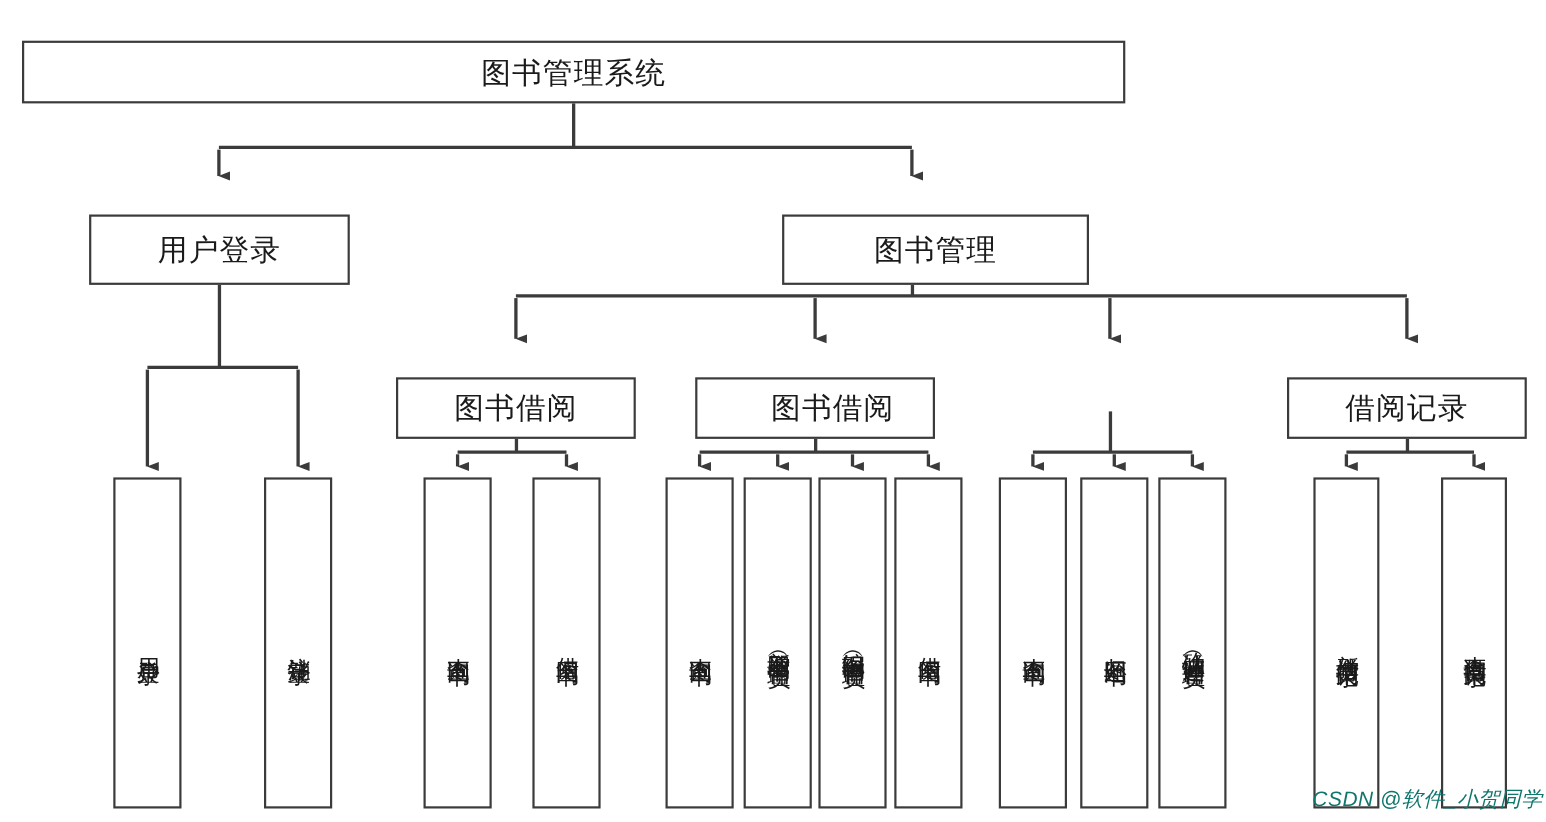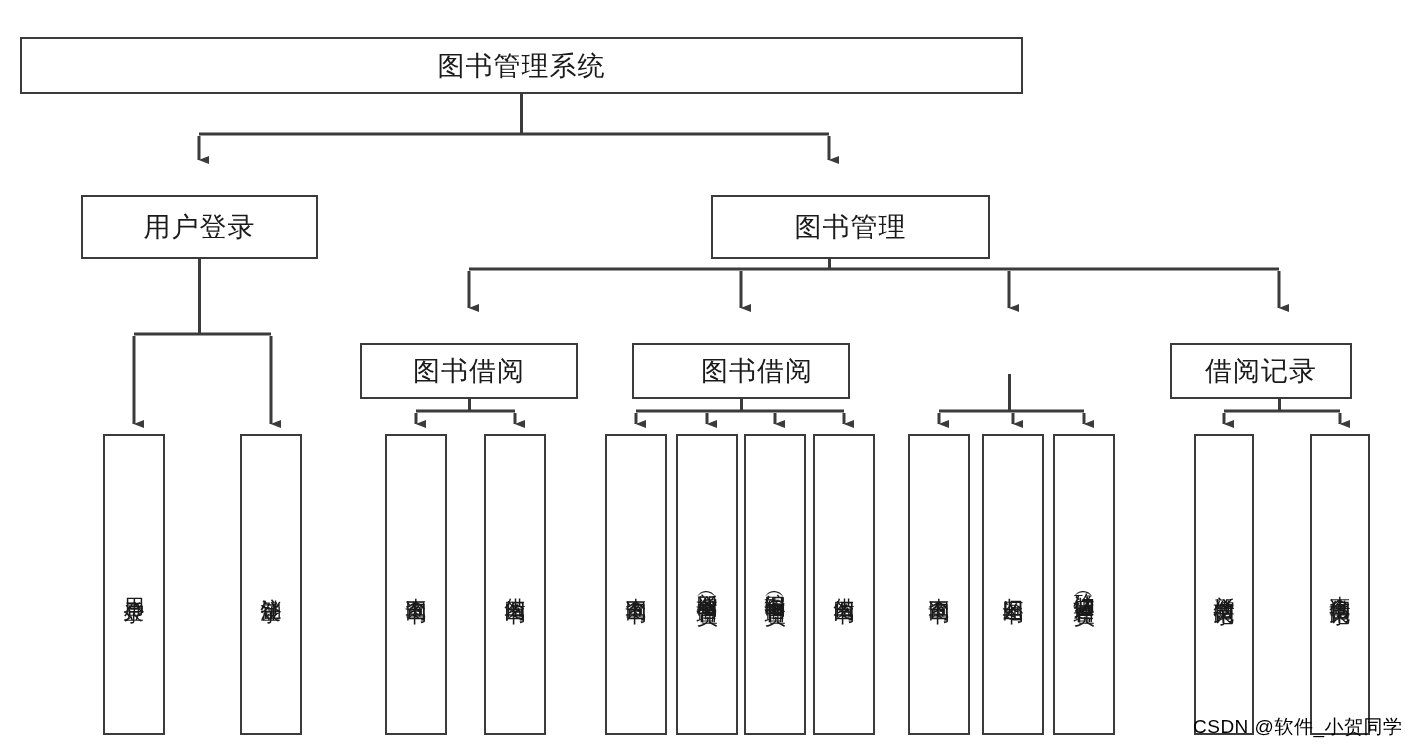--- a/index.html
+++ b/index.html
@@ -5,21 +5,21 @@
   html,body{margin:0;padding:0;background:#ffffff;}
   body{font-family:"Liberation Sans","DejaVu Sans",sans-serif;}
   #canvas{position:relative;width:1405px;height:747px;background:#ffffff;overflow:hidden;}
   #wires{position:absolute;left:0;top:0;width:1405px;height:747px;}
   .node{position:absolute;box-sizing:border-box;background:#ffffff;border:2.5px solid #3b3b3b;
         display:flex;align-items:center;justify-content:center;color:#1a1a1a;}
   .node.h{font-size:27px;letter-spacing:1px;margin-top:25px;}
   .node.v{writing-mode:vertical-rl;text-orientation:upright;font-size:21px;line-height:1.14;
           letter-spacing:2px;padding-top:4px;padding-bottom:4px;}
   .node.v span{display:block;}
-  .watermark{position:absolute;color:#000000;font-size:19px;letter-spacing:0.5px;white-space:nowrap;}
+  .watermark{position:absolute;color:#0f766e;font-size:19px;letter-spacing:0.5px;white-space:nowrap;font-style:italic;}
 </style>
 </head>
 <body>
 
 <div id="canvas">
 
   <svg id="wires" viewBox="0 0 1405 747">
     <defs>
       <marker id="arw" markerWidth="9" markerHeight="11" refX="4.5" refY="10.4" orient="auto" markerUnits="userSpaceOnUse">
         <path d="M0.4,0 L8.6,0 L4.5,10.8 Z" fill="#3b3b3b"></path>
@@ -79,21 +79,21 @@
   <div class="node h" style="left:711px;top:170px;width:279px;height:64px;justify-content:center;">
     <span>图书管理</span>
   </div>
 
   <div class="node h" style="left:360px;top:318px;width:218px;height:56px;">
     <span>图书借阅</span>
   </div>
   <div class="node h" style="left:632px;top:318px;width:218px;height:56px;padding-left:32px;">
     <span>图书借阅</span>
   </div>
-  <div class="node h" style="left:1170px;top:318px;width:182px;height:56px;">
+  <div class="node h" style="left:1170px;top:318px;width:218px;height:56px;">
     <span>借阅记录</span>
   </div>
 
   <div class="node v" style="left:103px;top:434px;width:62px;height:301px;">
     <span>用户登录</span>
   </div>
   <div class="node v" style="left:240px;top:434px;width:62px;height:301px;">
     <span>注销登录</span>
   </div>
 

